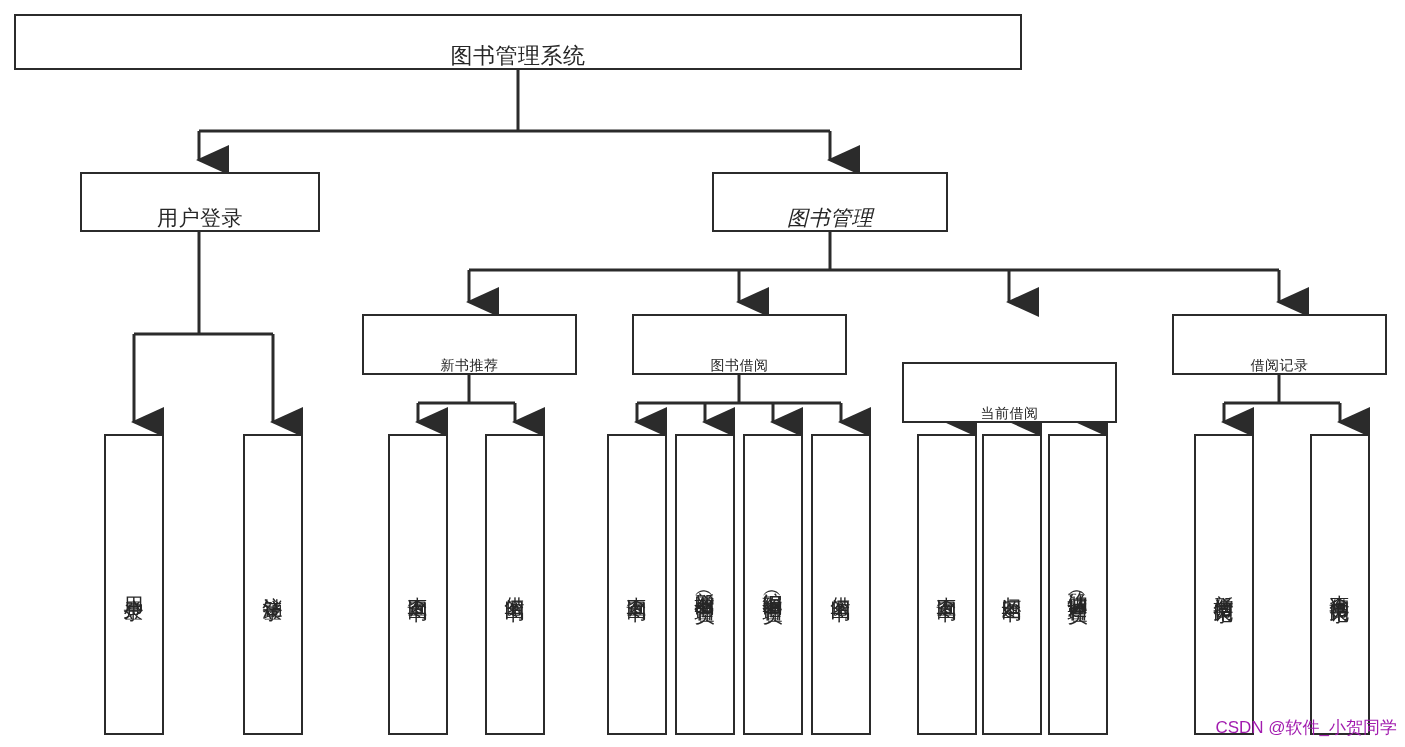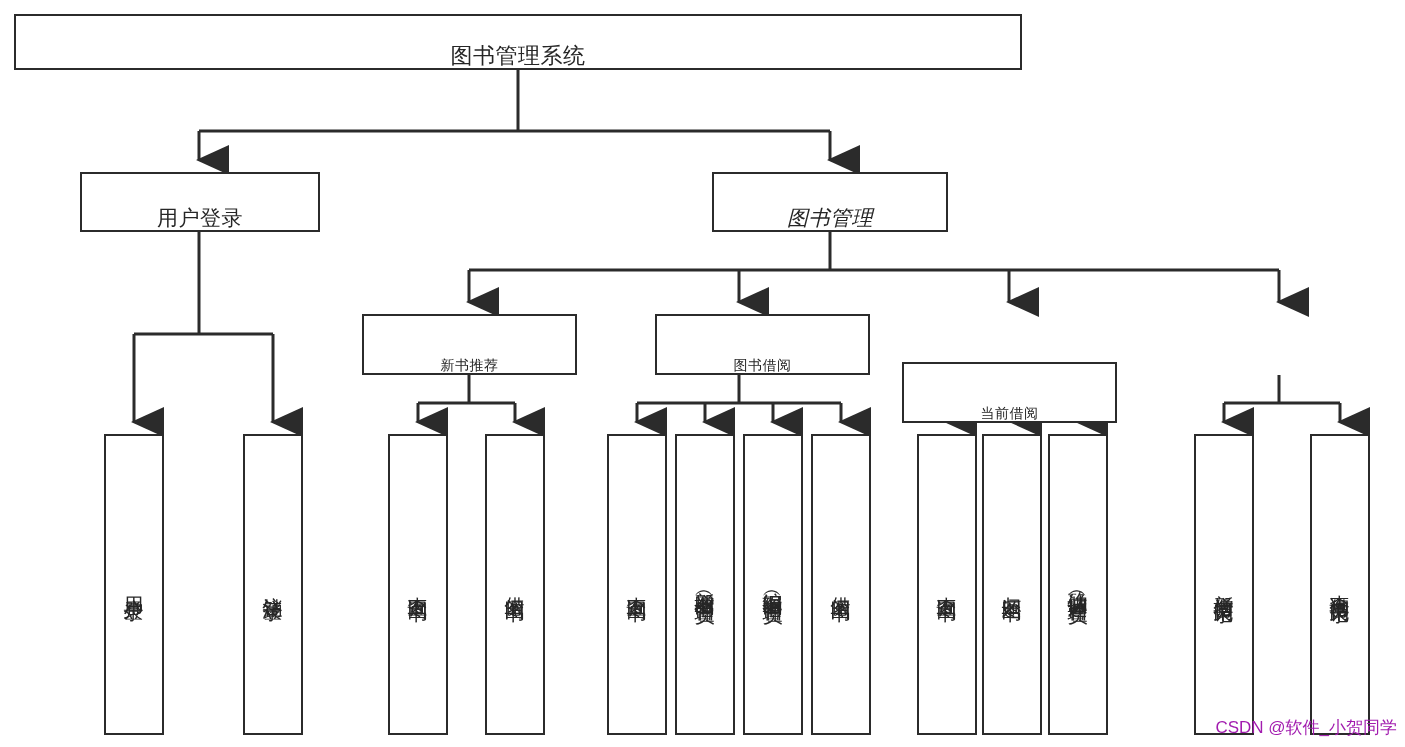--- a/index.html
+++ b/index.html
@@ -145,28 +145,31 @@
   </div>
 
   <div class="node level1" style="left:712px; top:172px; width:236px; height:60px;font-style:italic;">
     <span class="label">图书管理</span>
   </div>
 
   <div class="node level2" style="left:362px; top:314px; width:215px; height:61px;">
     <span class="label">新书推荐</span>
   </div>
 
-  <div class="node level2" style="left:632px; top:314px; width:215px; height:61px;margin-left:23px;">
+  <div class="node level2" style="left:632px; top:314px; width:215px; height:61px;">
     <span class="label">图书借阅</span>
   </div>
 
   <div class="node level2" style="left:902px; top:314px; width:215px; height:61px;margin-top:48px;">
     <span class="label">当前借阅</span>
   </div>
 
+  <div class="node level2" style="left:1172px; top:314px; width:215px; height:61px;">
+    <span class="label">借阅记录</span>
+  </div>
 
   <div class="node leaf" style="left:104px; top:434px; width:60px; height:301px;">
     <span class="label">用户登录</span>
   </div>
 
   <div class="node leaf" style="left:243px; top:434px; width:60px; height:301px;">
     <span class="label">注销登录</span>
   </div>
 
   <div class="node leaf" style="left:388px; top:434px; width:60px; height:301px;">

